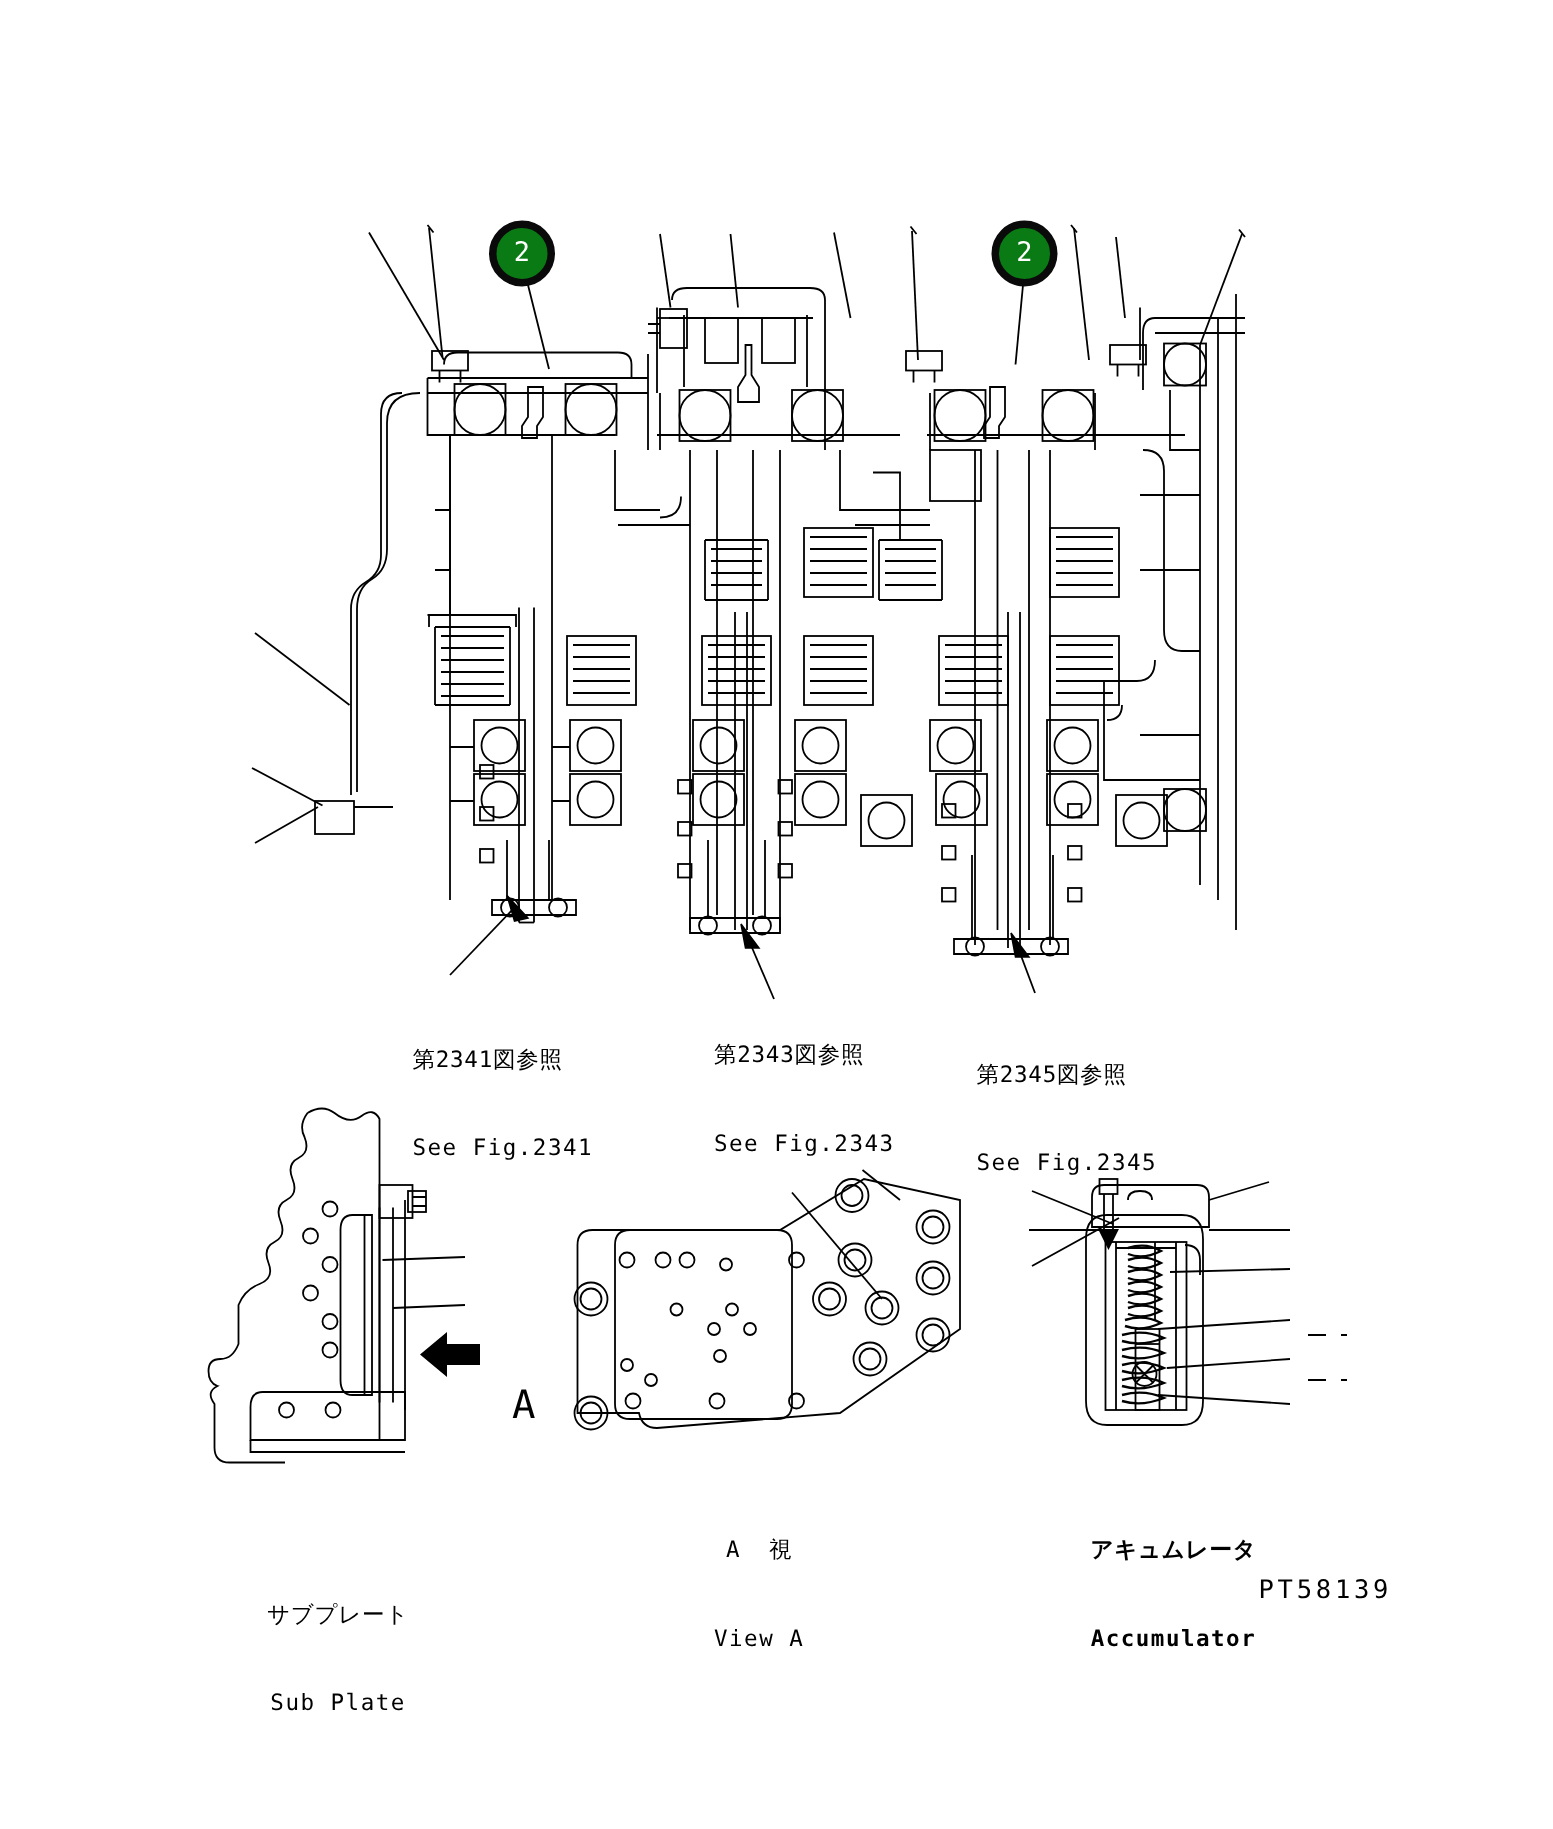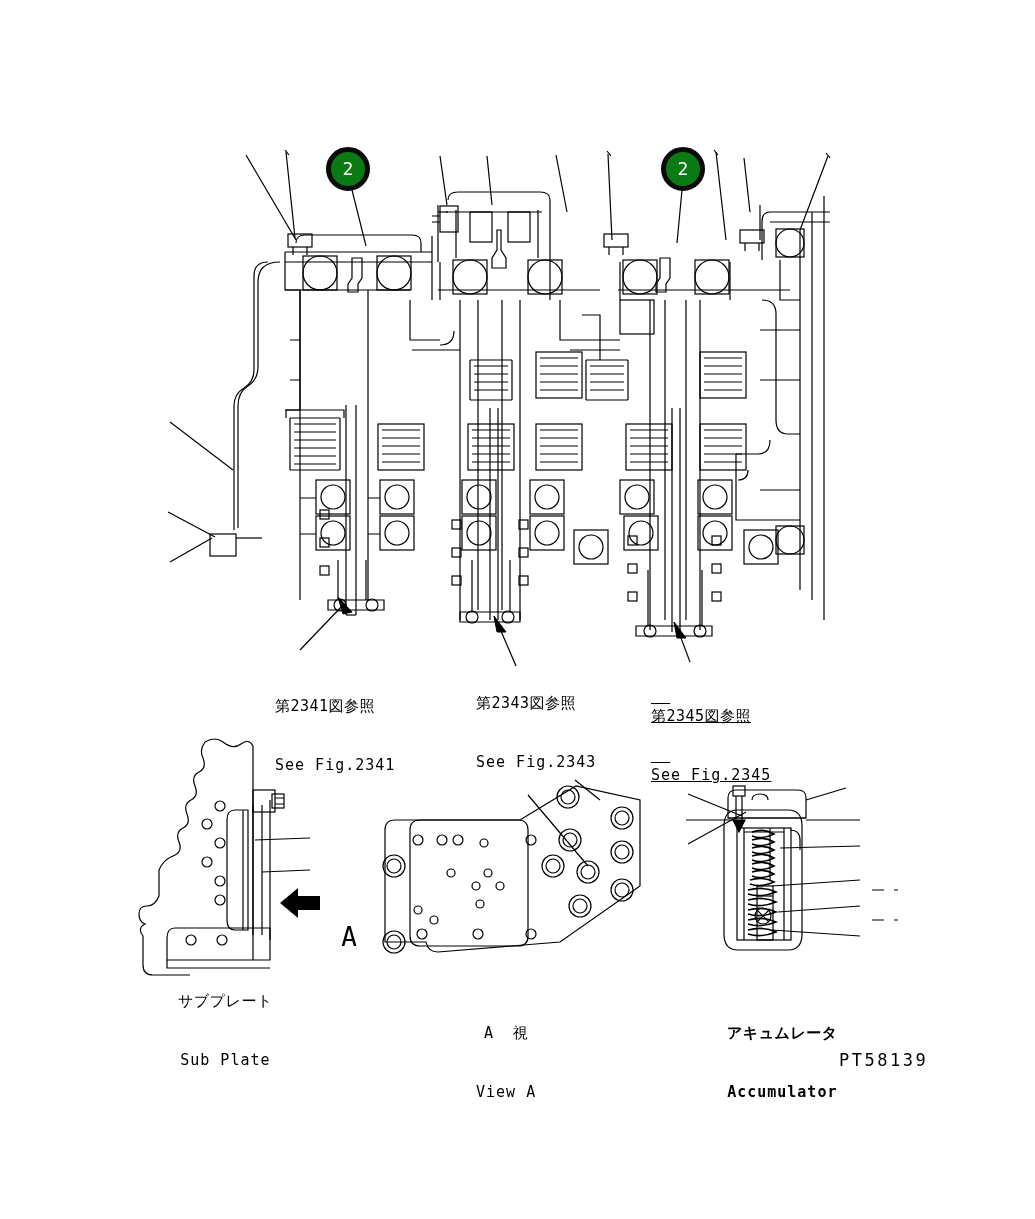--- a/index.html
+++ b/index.html
@@ -407,26 +407,26 @@
 <div class="lbl" style="left:259px;top:657px;margin-left:16px;">
   <div class="jp">第2341図参照</div>
   <div class="en">See Fig.2341</div>
 </div>
 
 <div class="lbl" style="left:476px;top:654px;">
   <div class="jp">第2343図参照</div>
   <div class="en">See Fig.2343</div>
 </div>
 
-<div class="lbl" style="left:651px;top:667px;text-decoration:underline;">
+<div class="lbl" style="left:651px;top:667px;">
   <div class="jp">第2345図参照</div>
   <div class="en">See Fig.2345</div>
 </div>
 
-<div class="lbl centered" style="left:178px;top:952px;">
+<div class="lbl centered" style="left:178px;top:1027px;">
   <div class="jp">サブプレート</div>
   <div class="en">Sub Plate</div>
 </div>
 
 <div class="lbl centered" style="left:310px;top:888px;font-size:26px;">
   <span>A</span>
 </div>
 
 <div class="lbl centered" style="left:476px;top:984px;">
   <div class="jp">A  視</div>

